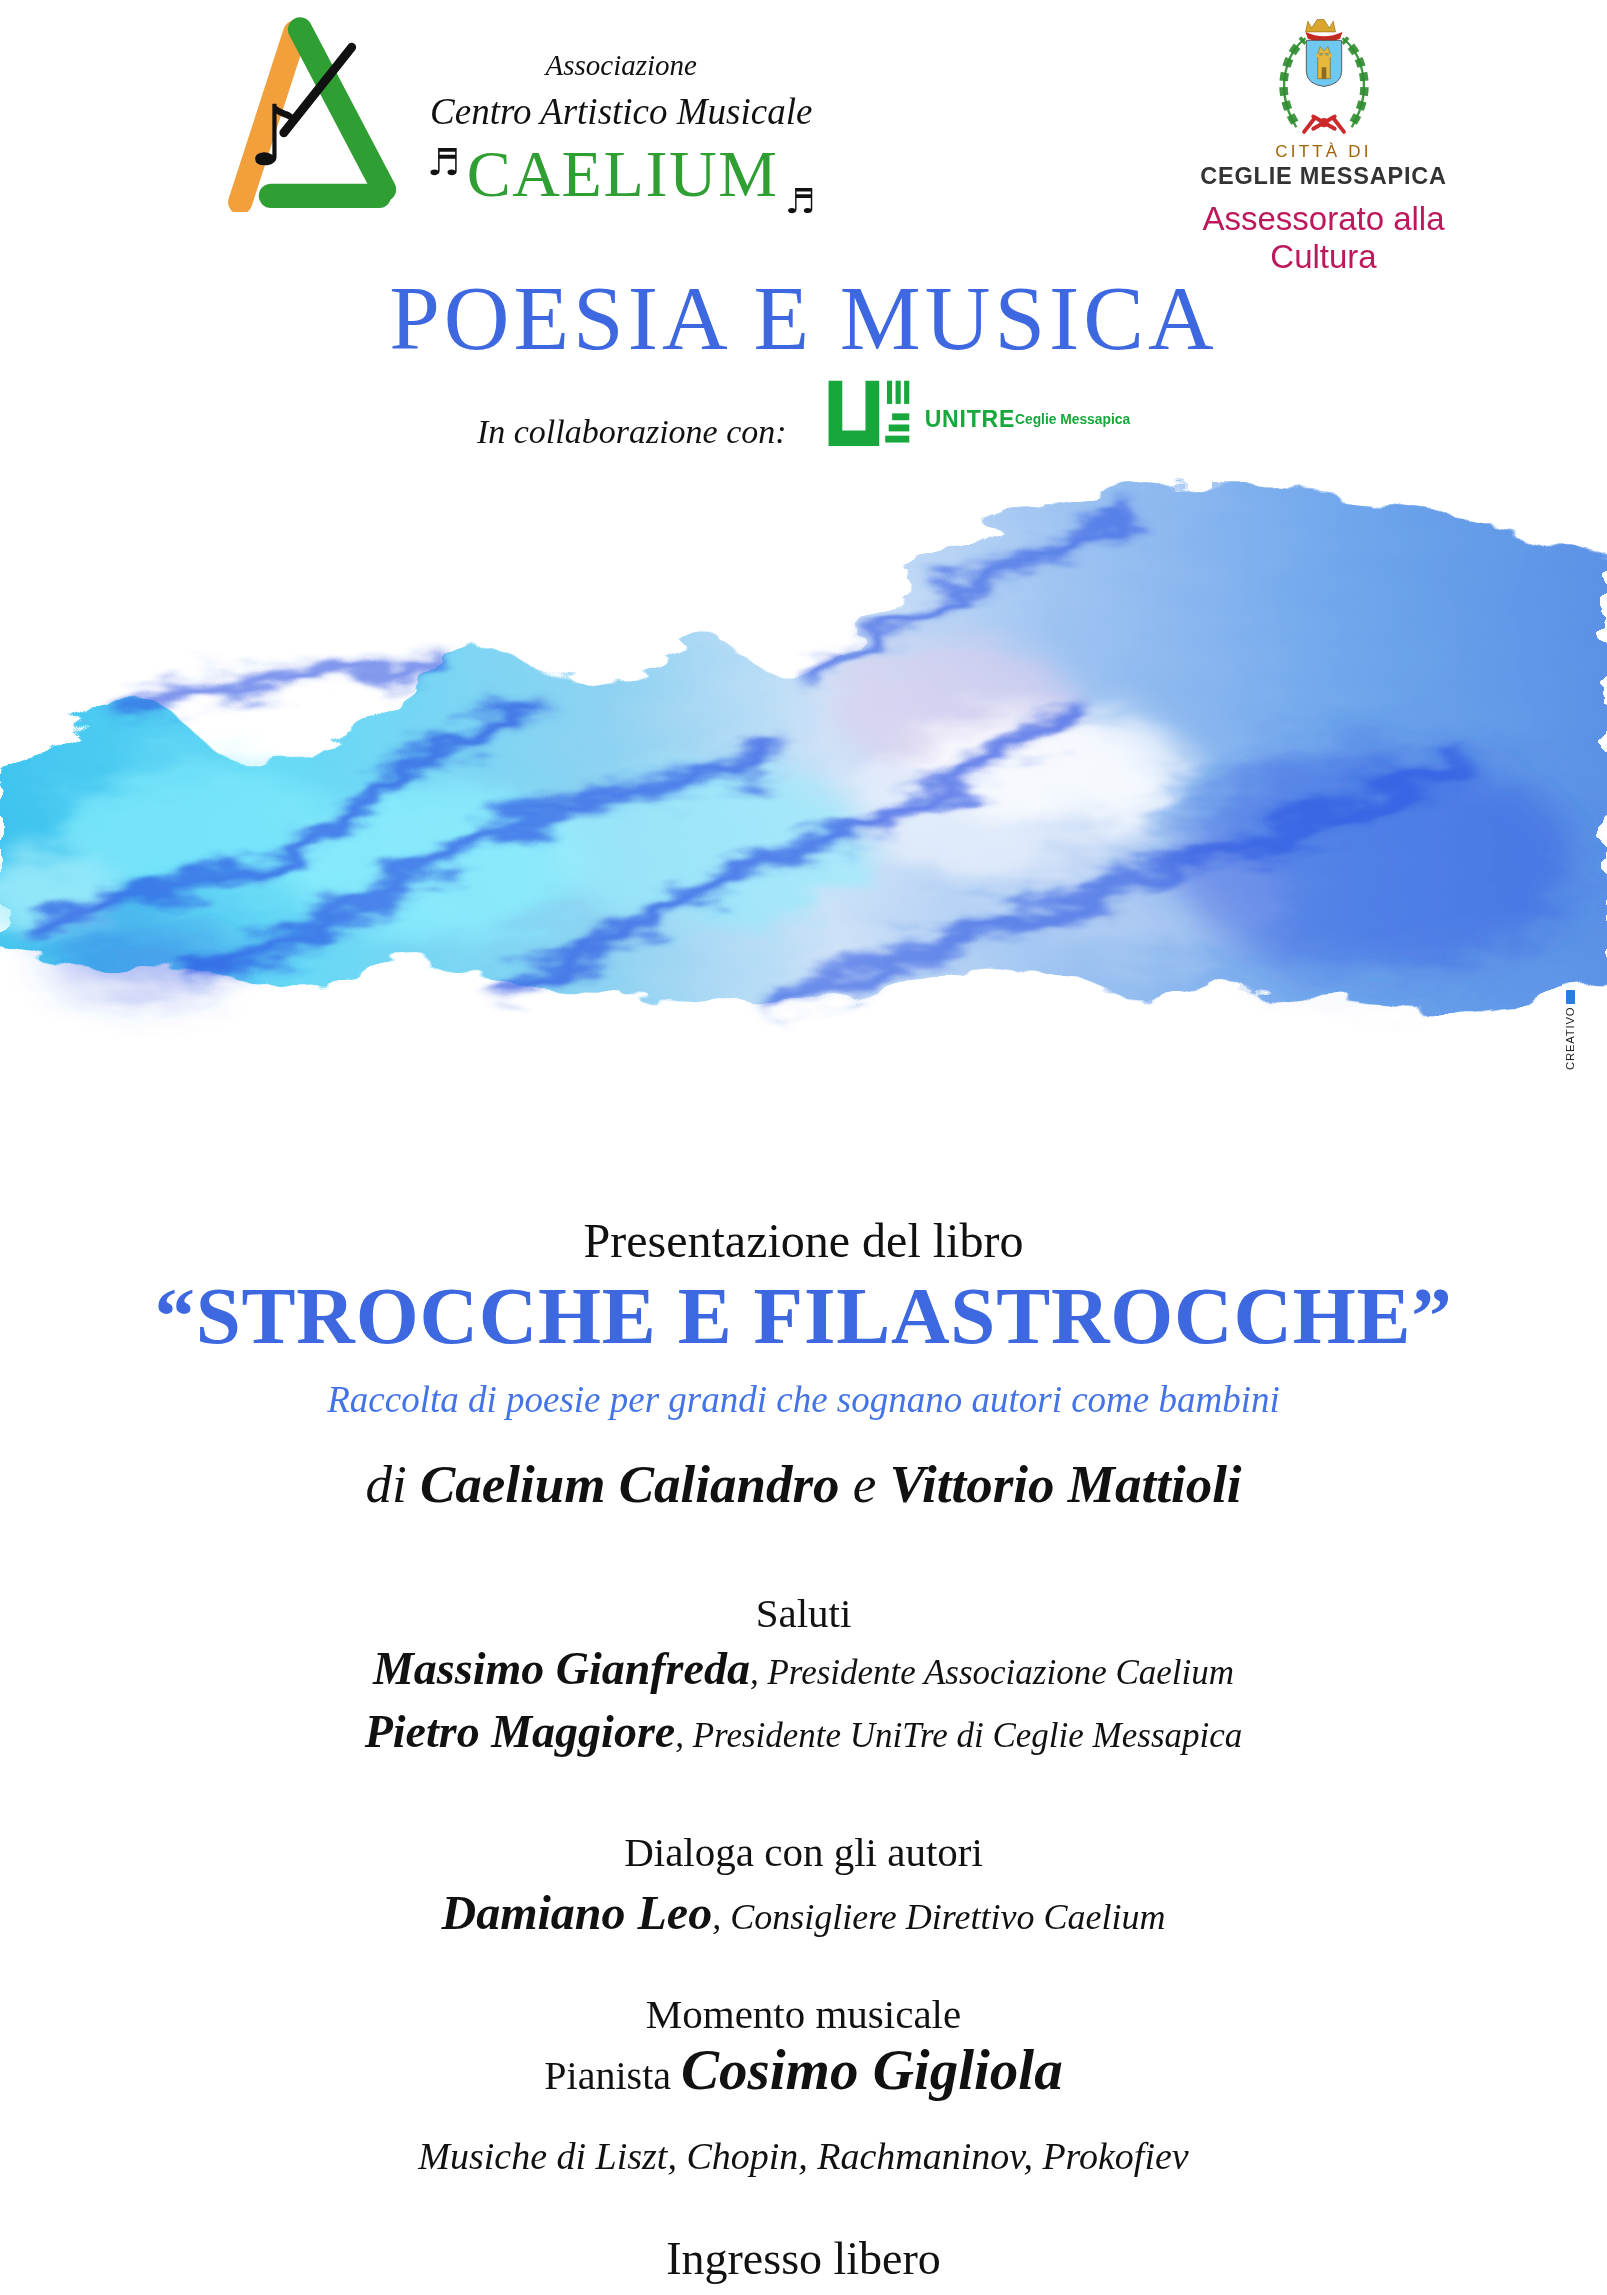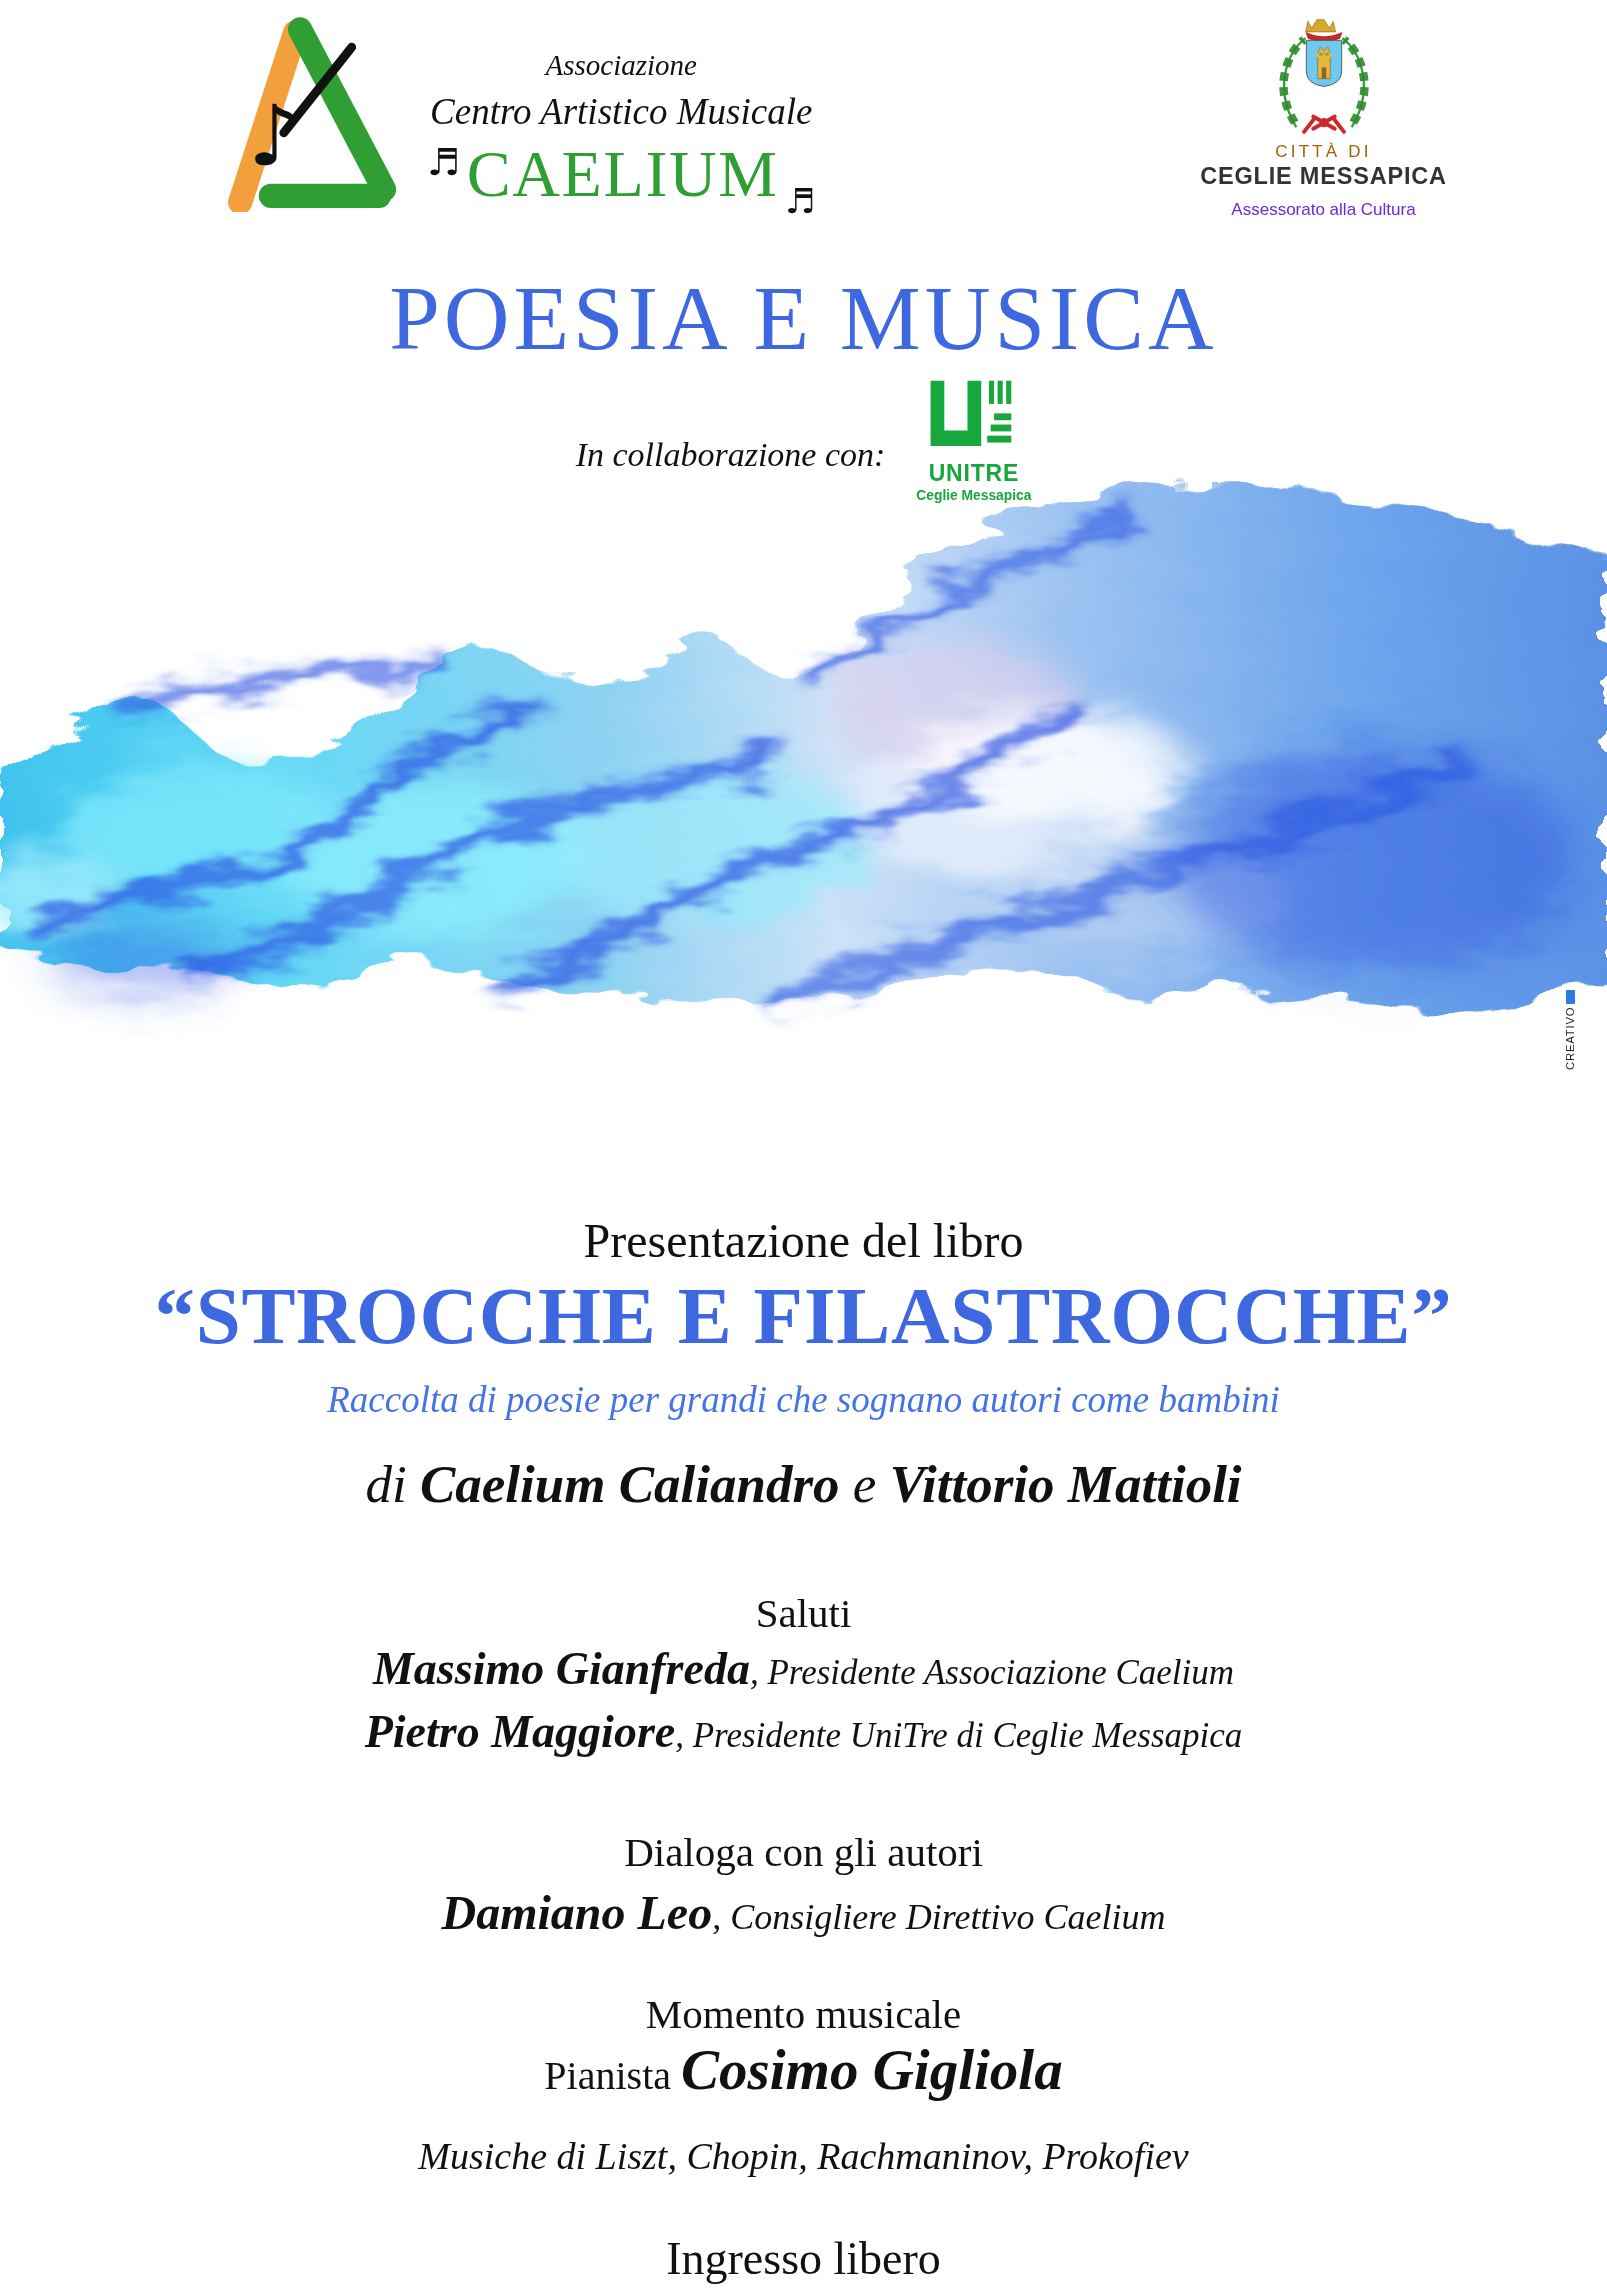--- a/index.html
+++ b/index.html
@@ -15,28 +15,28 @@
   .caelium-row{margin-top:11.3px;display:flex;justify-content:center;align-items:flex-start;gap:6.5px;}
   .note-glyph{font-family:"DejaVu Sans",sans-serif;font-size:37px;line-height:1;}
   .note-right{align-self:flex-end;transform:translateY(14.6px);font-size:34px;}
   .caelium-name{color:#2F9E33;font-size:66px;line-height:.9;letter-spacing:1.6px;}
   
   .crest{position:absolute;left:1178px;top:14.6px;width:291px;text-align:center;
          font-family:"Liberation Sans","DejaVu Sans",sans-serif;}
   .crest svg{width:162px;height:123px;}
   .crest-l1{font-size:17px;letter-spacing:3.2px;color:#a16207;margin-top:1.6px;}
   .crest-l2{font-size:23.5px;font-weight:bold;color:#333;letter-spacing:0.8px;margin-top:0.8px;}
-  .crest-l3{font-size:17px;color:#6d28d9;margin-top:9.7px;}
+  .crest-l3{font-size:33px;color:#be185d;margin-top:9.7px;}
   
   .main-title{top:266px;font-size:91px;letter-spacing:4px;color:#3E68E0;}
   
   .collab{position:absolute;left:0;top:379px;width:100%;display:flex;justify-content:center;
           align-items:center;gap:31px;}
   .collab-label{font-style:italic;font-size:34px;padding-top:27.5px;}
-  .unitre{display:flex;flex-direction:column;align-items:center;
+  .unitre{display:flex;flex-direction:row;align-items:center;
           font-family:"Liberation Sans","DejaVu Sans",sans-serif;}
   .unitre svg{width:107px;height:79px;}
   .unitre-name{color:#17A73C;font-weight:bold;font-size:23px;letter-spacing:0.8px;margin-top:1.6px;}
   .unitre-sub{color:#17A73C;font-weight:bold;font-size:13.8px;margin-top:1.6px;}
   
   .wave{position:absolute;left:0;top:441px;width:1607px;height:595px;}
   
   .venue{top:1030px;color:#3A5ED8;font-weight:bold;font-size:48px;line-height:1.26;letter-spacing:0.8px;}
   .intro{top:1213px;font-size:48px;}
   .book-title{top:1270px;font-size:81px;font-weight:bold;color:#3E68E0;letter-spacing:0.8px;}

